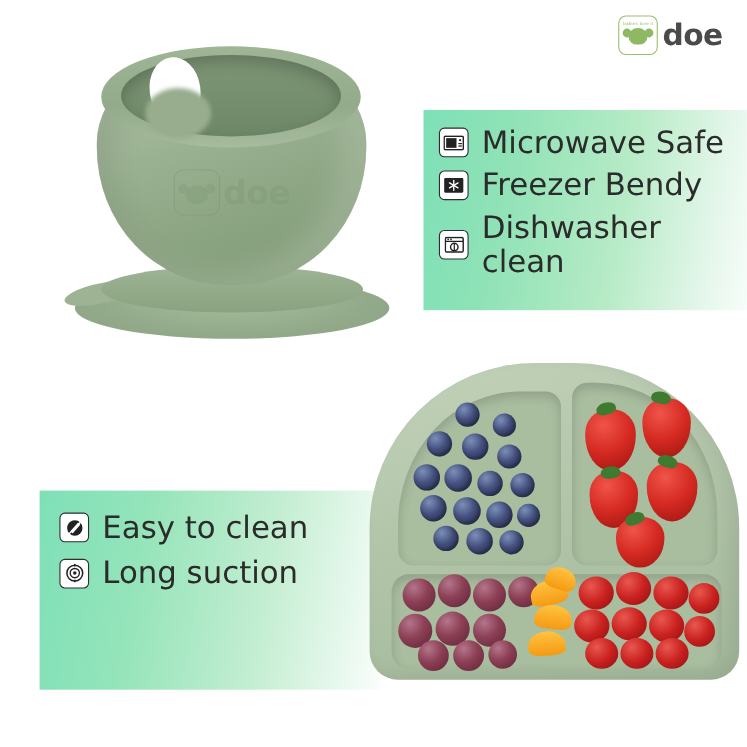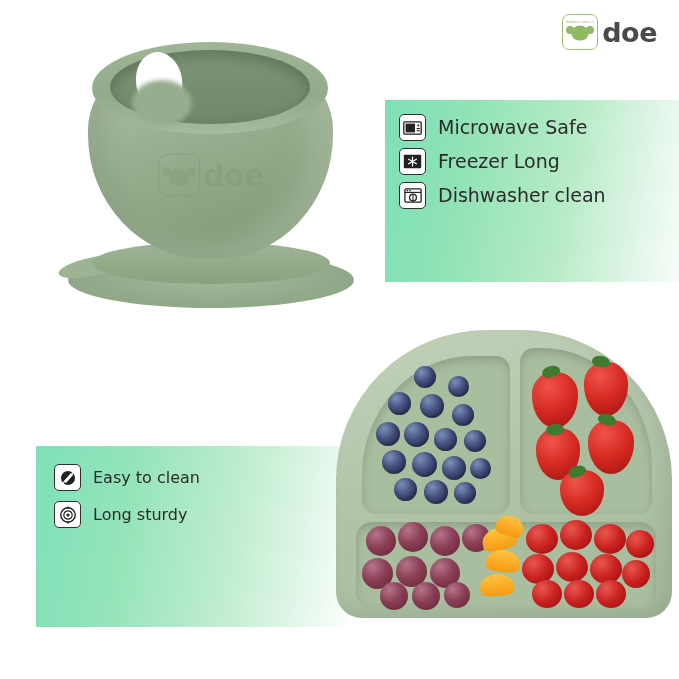--- a/index.html
+++ b/index.html
@@ -247,26 +247,26 @@
     background: #ffffff;
     border: 1.6px solid #2f2f2f;
     display: flex;
     align-items: center;
     justify-content: center;
     box-sizing: border-box;
   }
   .feature-row.two-line .feat-icon { margin-top: 6px; }
   .feat-label {
     font-family: "DejaVu Sans", sans-serif;
-    font-size: 19px;
+    font-size: 28px;
     color: #2b2b2b;
     line-height: 1.12;
     white-space: pre-line;
   }
-  .panel-bottom .feat-label { font-size: 16px; }
+  .panel-bottom .feat-label { font-size: 28px; }
   .panel-bottom .feature-row { margin-bottom: 10px; }
 
   
   .plate-stage {
     position: absolute;
     left: 336px;
     top: 330px;
     width: 336px;
     height: 300px;
   }
@@ -381,21 +381,21 @@
       <span class="feat-icon">
         <svg width="19" height="15" viewBox="0 0 19 15" aria-hidden="true">
           <rect x="0.8" y="0.8" width="17.4" height="13.4" rx="1" fill="#222"></rect>
           <g stroke="#fff" stroke-width="1.2" stroke-linecap="round">
             <line x1="9.5" y1="3" x2="9.5" y2="12"></line>
             <line x1="5.6" y1="5.2" x2="13.4" y2="9.8"></line>
             <line x1="13.4" y1="5.2" x2="5.6" y2="9.8"></line>
           </g>
         </svg>
       </span>
-      <span class="feat-label">Freezer Long</span>
+      <span class="feat-label">Freezer Bendy</span>
     </div>
 
     <div class="feature-row">
       <span class="feat-icon">
         <svg width="18" height="15" viewBox="0 0 18 15" aria-hidden="true">
           <rect x="0.9" y="0.9" width="16.2" height="13.2" rx="1.2" fill="none" stroke="#222" stroke-width="1.3"></rect>
           <line x1="0.9" y1="4.4" x2="17.1" y2="4.4" stroke="#222" stroke-width="1.2"></line>
           <circle cx="3.4" cy="2.6" r="0.8" fill="#222"></circle>
           <circle cx="6" cy="2.6" r="0.8" fill="#222"></circle>
           <circle cx="9" cy="9.6" r="3.4" fill="none" stroke="#222" stroke-width="1.3"></circle>
@@ -425,21 +425,21 @@
     <div class="feature-row">
       <span class="feat-icon">
         <svg width="18" height="18" viewBox="0 0 18 18" aria-hidden="true">
           <circle cx="9" cy="9" r="7.2" fill="none" stroke="#222" stroke-width="1.4"></circle>
           <circle cx="9" cy="9" r="4.2" fill="none" stroke="#222" stroke-width="1.2"></circle>
           <circle cx="9" cy="9" r="1.6" fill="#222"></circle>
           <line x1="9" y1="0.6" x2="9" y2="3" stroke="#222" stroke-width="1.3"></line>
           <line x1="9" y1="15" x2="9" y2="17.4" stroke="#222" stroke-width="1.3"></line>
         </svg>
       </span>
-      <span class="feat-label">Long sturdy</span>
+      <span class="feat-label">Long suction</span>
     </div>
   </div>
 
   <div class="plate-stage">
     <div class="plate-body"></div>
     <div class="well well-blue"></div>
     <div class="well well-straw"></div>
     <div class="well well-bottom"></div>
 
     <div class="berry blueberry" style="left:78px;top:36px;width:22px;height:22px;"></div>

